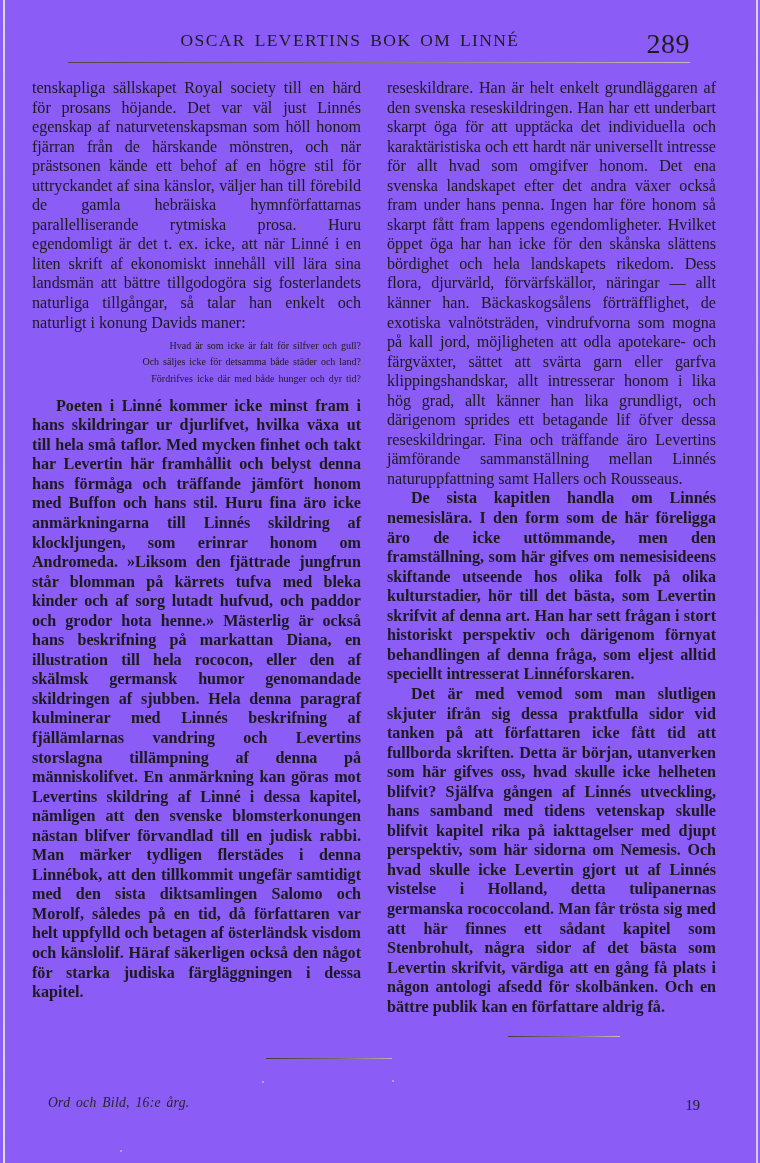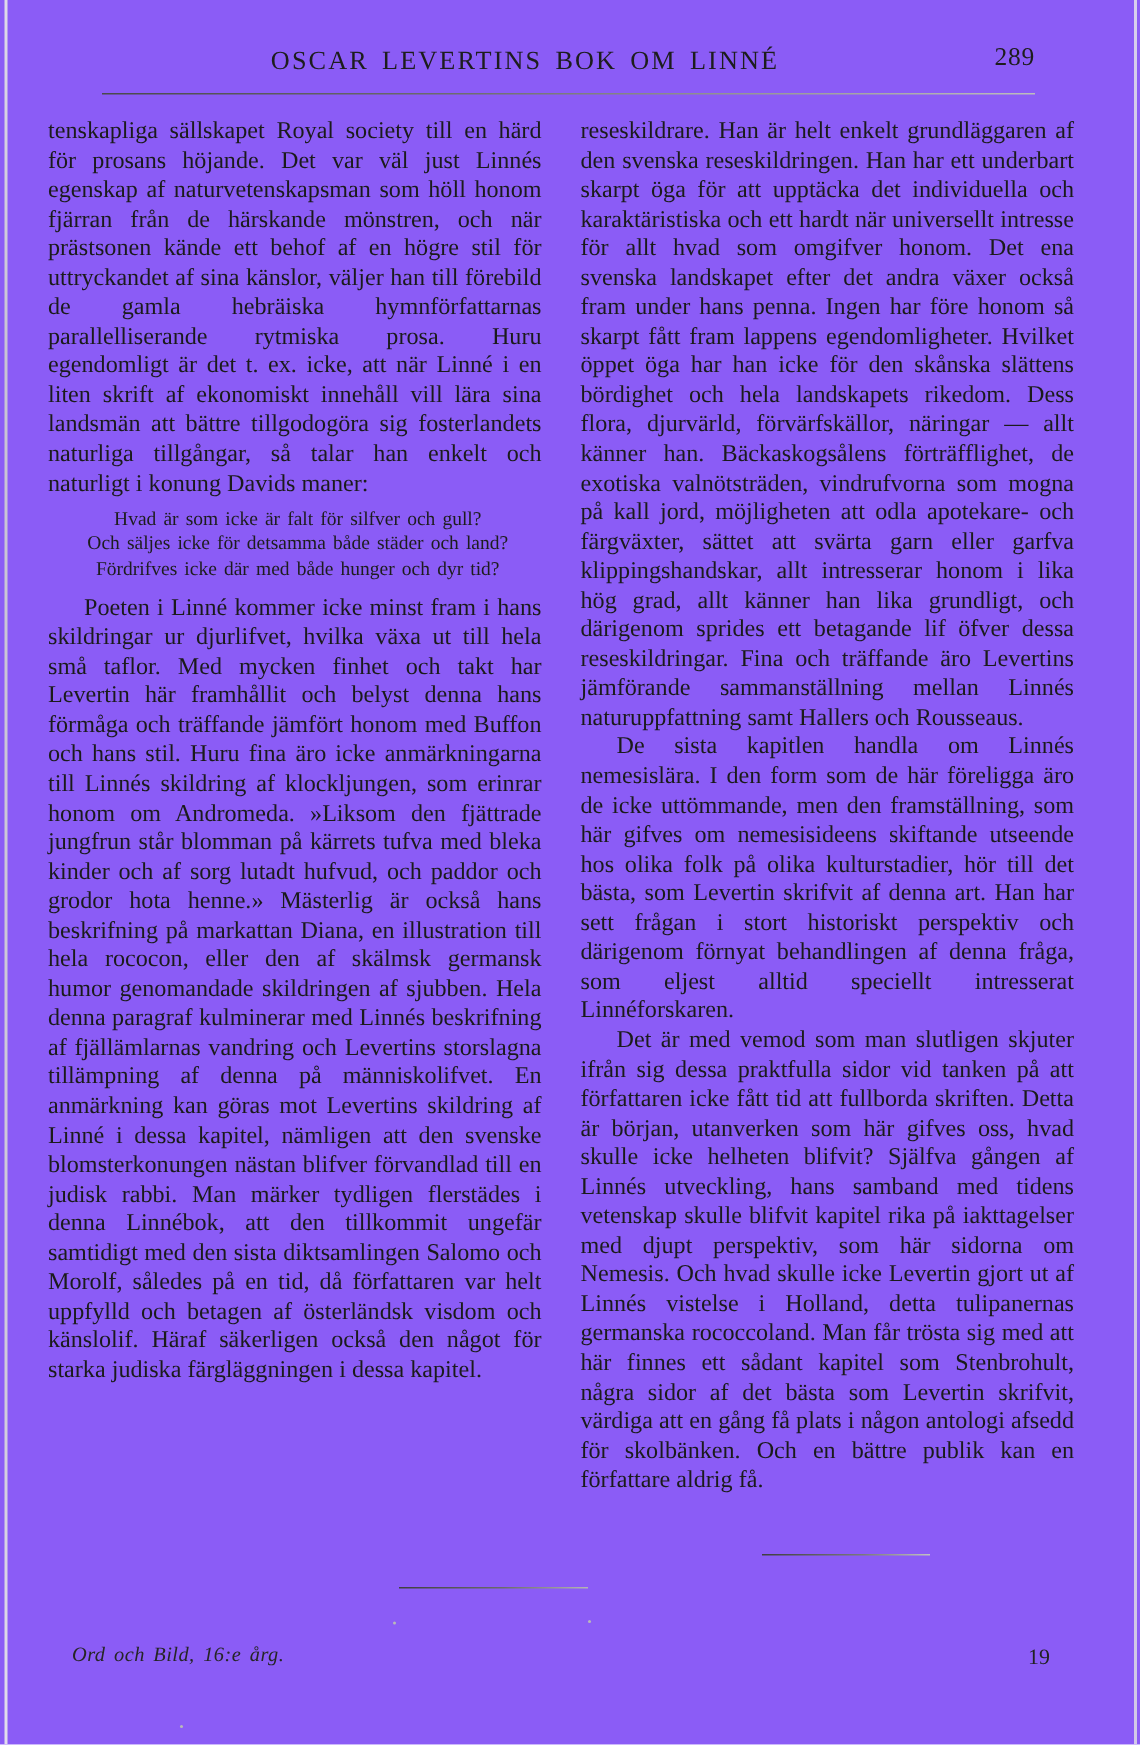--- a/index.html
+++ b/index.html
@@ -56,21 +56,21 @@
     text-align: center;
     font-size: 17.5px;
     letter-spacing: 1.4px;
     word-spacing: 3px;
     color: #1d1d1d;
   }
   .head-folio {
     position: absolute;
     right: 0;
     top: -2px;
-    font-size: 17px;
+    font-size: 28px;
     letter-spacing: .5px;
     color: #1d1d1d;
   }
   .head-rule {
     position: absolute;
     left: 68px;
     top: 62px;
     width: 622px;
     height: 1px;
     background: linear-gradient(to right, #4a4a4a 0%, #6f6f6f 40%, #9a9a9a 72%, #bdbdbd 100%);
@@ -92,35 +92,36 @@
     margin: 0;
     font-size: 16.1px;
     line-height: 19.55px;
     text-align: justify;
     text-justify: inter-word;
     hyphens: manual;
     color: #1b1b1b;
   }
   p.body-par.indent {
     text-indent: 24px;
+    font-weight: bold;
   }
   p.body-par.runon {
     text-indent: 0;
   }
   
   p.body-par { text-align-last: left; }
 
   
   .verse {
     margin: 6px 0 4px 0;
     padding-left: 4px;
-    font-size: 13px;
+    font-size: 10px;
     line-height: 16.2px;
     color: #1d1d1d;
-    text-align: center;
+    text-align: right;
     word-spacing: 1.5px;
   }
   .verse div { white-space: nowrap; }
 
   .gap-small { height: 5px; }
 
   
   .foot-rule {
     position: absolute;
     left: 266px;

